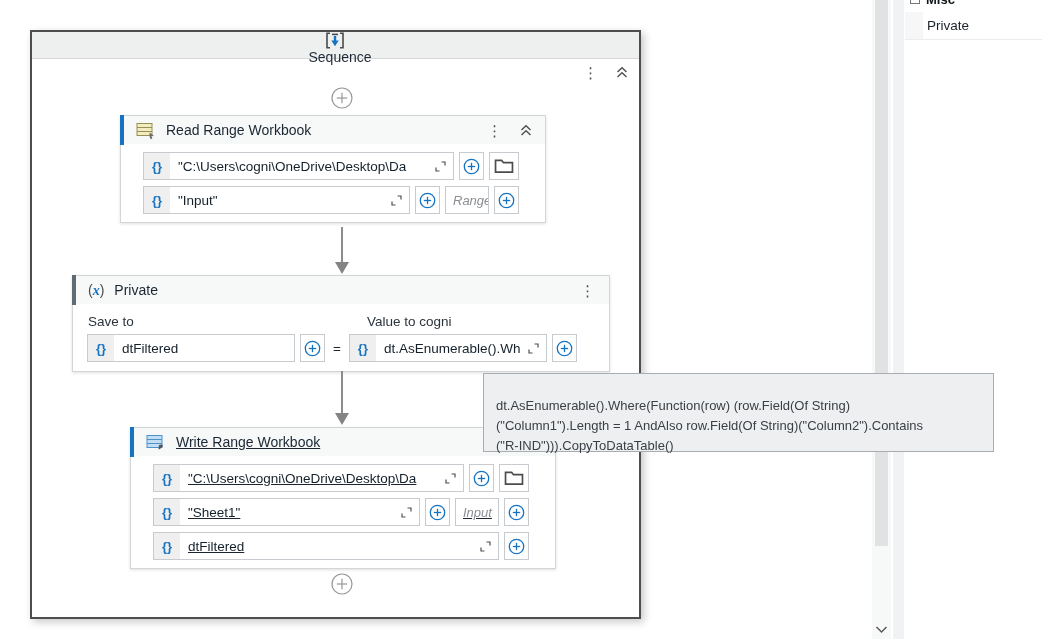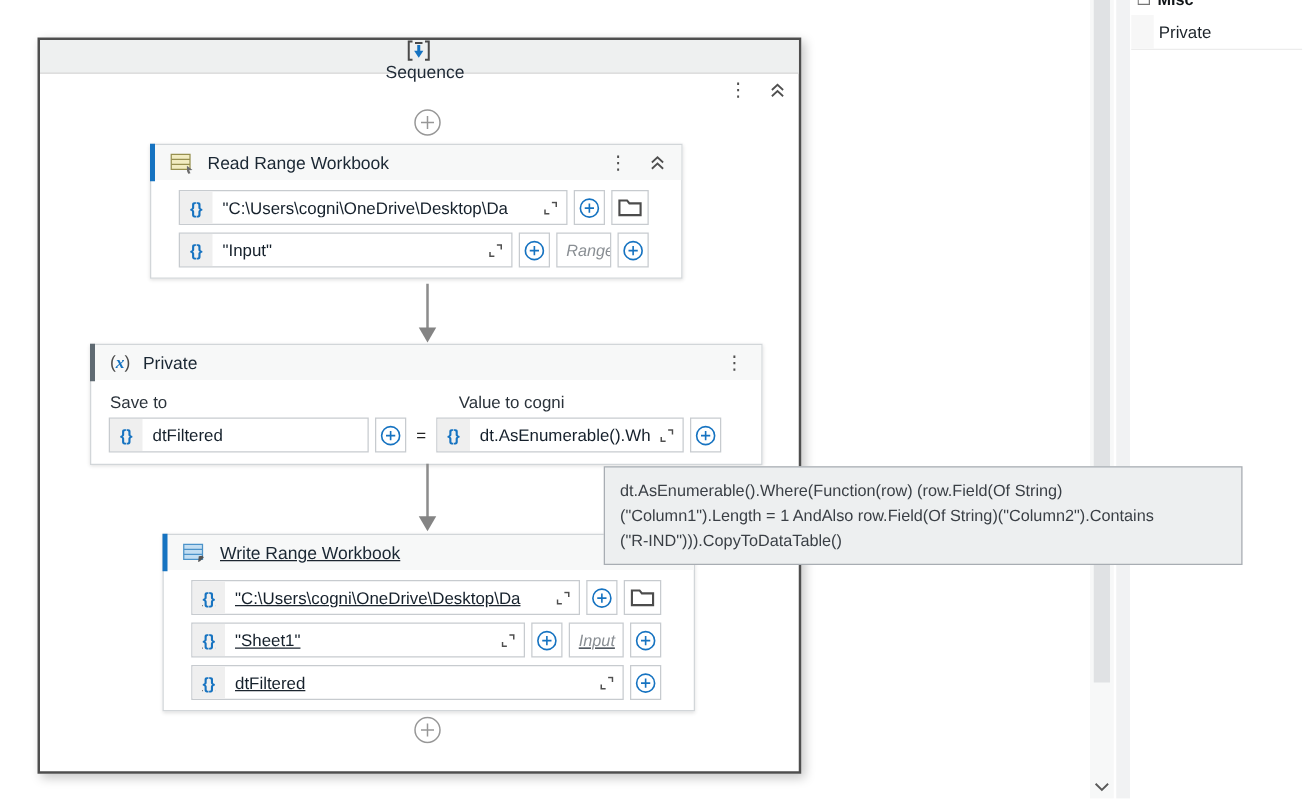--- a/index.html
+++ b/index.html
@@ -79,21 +79,21 @@
   .conn { position:absolute; width:16px; }
   .conn .line { position:absolute; left:7px; top:0; width:2px; background:#8c8c8c; }
   .conn .head { position:absolute; left:1px; width:0; height:0;
     border-left:7px solid transparent; border-right:7px solid transparent;
     border-top:12px solid #848484; }
 
   
   .tooltip {
     position:absolute; left:483px; top:373px; width:511px; height:79px;
     background:#edeff0; border:1px solid #a8adb3; z-index:50;
-    padding:9px 12px; font-size:13px; color:#3a3f45; line-height:1.55;
+    padding:22px 12px; font-size:13px; color:#3a3f45; line-height:1.55;
   }
   .tooltip div { white-space:nowrap; overflow:hidden; }
 
   
   .vscroll { position:absolute; left:872px; top:0; width:19px; height:639px; background:#f7f8f8; }
   .vthumb { position:absolute; left:3px; top:0; width:13px; height:546px; background:#e0e2e4; cursor:grab; }
   .vscroll-btn { position:absolute; bottom:5px; left:3px; cursor:pointer; }
   .strip2 { position:absolute; left:893px; top:0; width:11px; height:639px; background:#f1f2f3; }
 
   .props { position:absolute; left:905px; top:0; width:137px; height:551px; background:#fff; }

